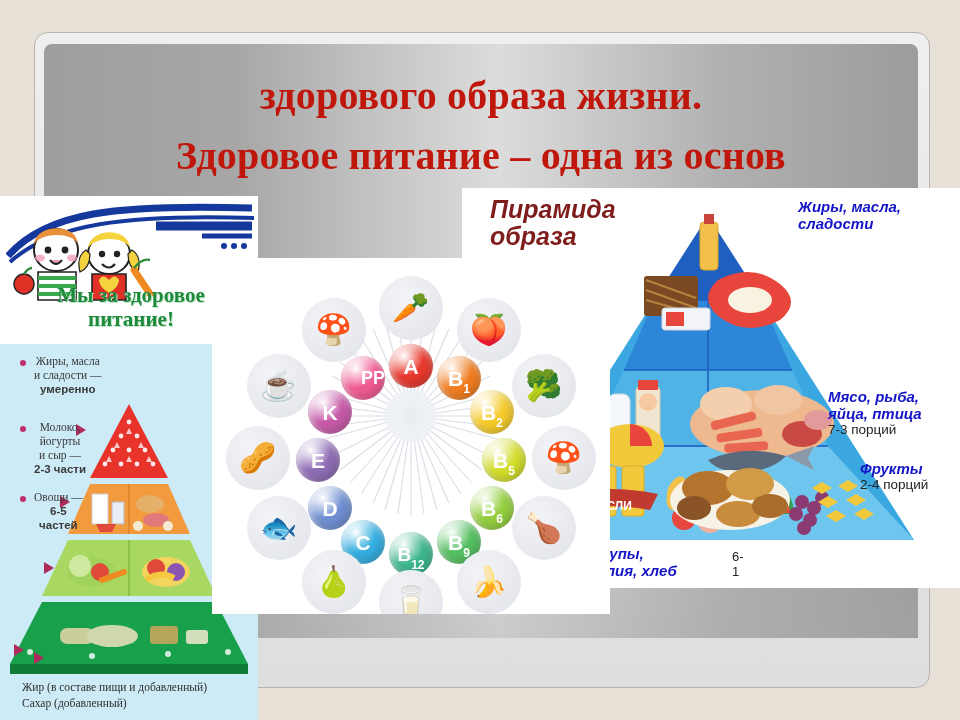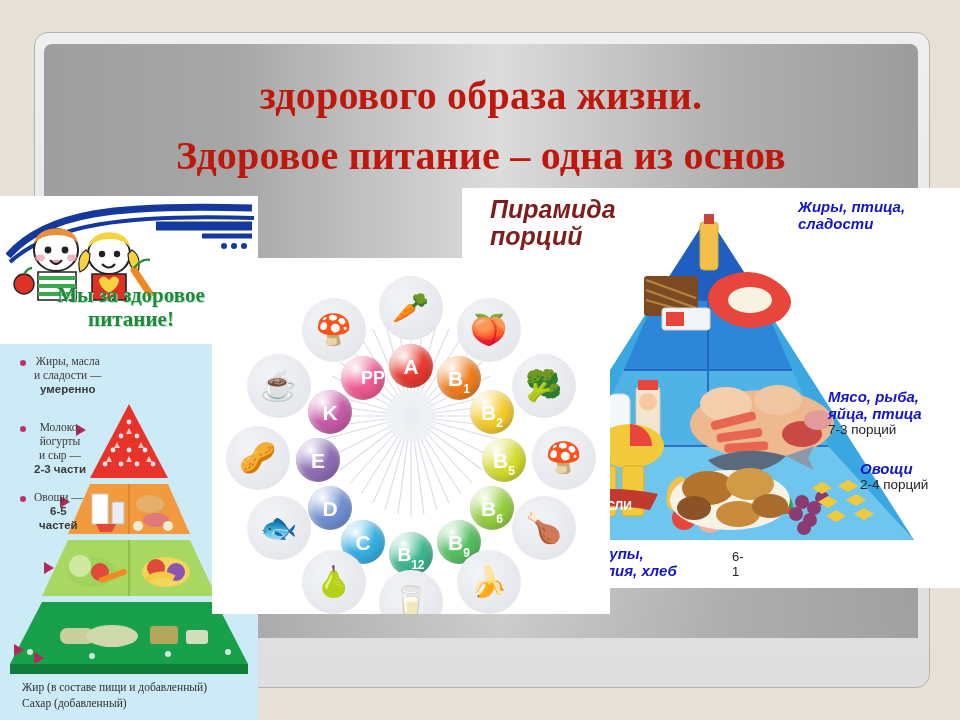--- a/index.html
+++ b/index.html
@@ -262,21 +262,21 @@
         <span>Жир (в составе пищи и добавленный)</span>
         <span>Сахар (добавленный)</span>
       </div>
     </div>
   </div>
 
   <div class="right-img">
 
     <div class="rp-title" style="color: #7f1d1d;">
       <div>Пирамида</div>
-      <div>порций</div>
+      <div>образа</div>
     </div>
 
     <svg viewBox="0 0 498 400" width="498" height="400">
 
       <polygon points="246,28 452,352 40,352" fill="#3aa7e0"></polygon>
       <polygon points="246,28 300,112 192,112" fill="#1f5fc0"></polygon>
       <polygon points="192,112 300,112 330,182 162,182" fill="#2e86d8"></polygon>
       <polygon points="162,182 330,182 366,258 126,258" fill="#4fb3e6"></polygon>
       <polygon points="126,258 366,258 452,352 40,352" fill="#6ec6ee"></polygon>
 
@@ -370,32 +370,32 @@
         <path d="M350 300 l10 -6 l10 6 l-10 6Z"></path>
           <path d="M376 298 l10 -6 l10 6 l-10 6Z"></path>
         <path d="M356 314 l10 -6 l10 6 l-10 6Z"></path>
           <path d="M384 312 l10 -6 l10 6 l-10 6Z"></path>
         <path d="M364 328 l10 -6 l10 6 l-10 6Z"></path>
           <path d="M392 326 l10 -6 l10 6 l-10 6Z"></path>
       </g>
     </svg>
 
     <div class="rp-label" style="left:336px;top:10px;">
-      <span>Жиры, птица,</span><br>
+      <span>Жиры, масла,</span><br>
       <span>сладости</span>
     </div>
 
     <div class="rp-label" style="left:366px;top:200px;">
       <span>Мясо, рыба,</span><br>
       <span>яйца, птица</span>
       <span class="sub">7-3 порций</span>
     </div>
 
     <div class="rp-label" style="left:398px;top:272px;">
-      <span>Овощи</span>
+      <span>Фрукты</span>
       <span class="sub">2-4 порций</span>
     </div>
 
     <div class="rp-bottom">
       <span>Зерновые, рис, крупы,</span><br>
       <span>макаронные изделия, хлеб</span>
       <span class="srv">6-1</span>
     </div>
   </div>
 

